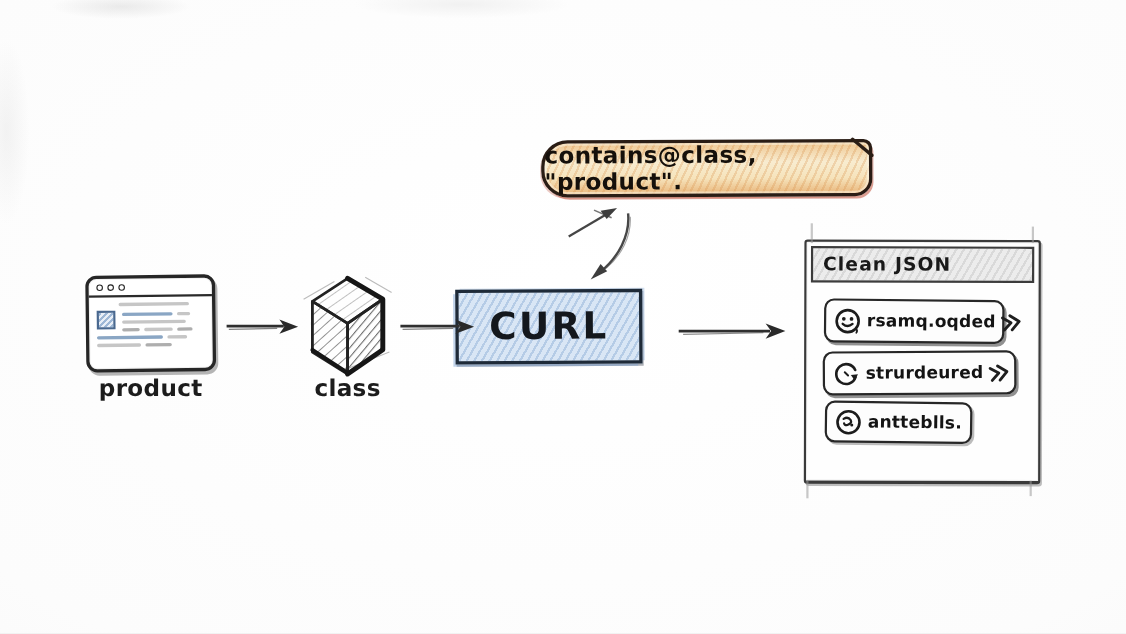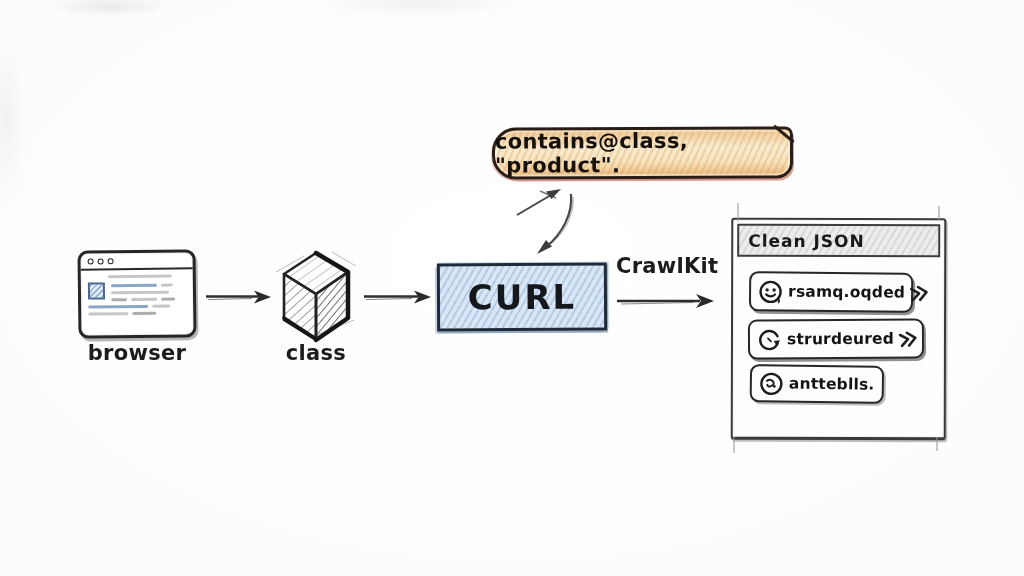--- a/index.html
+++ b/index.html
@@ -54,21 +54,21 @@
   .bw-col{flex:1;display:flex;flex-direction:column;gap:4px;padding-top:2px;}
   .rowflex{display:flex;gap:4px;}
   .bw-rows{display:flex;flex-direction:column;gap:4px;margin-top:4px;}
 
   .node-label{font-size:21px;font-weight:600;color:#1c1c1c;text-align:center;letter-spacing:.3px;}
   .lab-browser{left:78px;top:341px;width:118px;}
   .lab-proxy{left:272px;top:341px;width:88px;}
 
   
   .curl-box{
-    left:437px;top:263px;width:170px;height:68px;box-sizing:border-box;
+    left:414px;top:263px;width:170px;height:68px;box-sizing:border-box;
     border:3px solid #1e2a38;background:
       repeating-linear-gradient(120deg, rgba(108,150,200,.33) 0 2px, transparent 2px 6px),
       #d9e6f5;
     box-shadow:-3px 3px 0 -1px rgba(120,160,210,.45), 3px -2px 0 -1px rgba(120,160,210,.35),
                1px 2px 0 0 rgba(20,30,45,.35);
     display:flex;align-items:center;justify-content:center;transform:rotate(-.3deg);
   }
   .curl-text{font-size:34px;font-weight:800;letter-spacing:2px;color:#14181d;}
   .lab-api{left:437px;top:336px;width:170px;font-size:25px;}
   .lab-crawlkit{left:616px;top:254px;width:100px;font-size:21px;font-weight:700;text-align:center;}
@@ -141,21 +141,21 @@
             <div class="line blue" style="width:60px"></div>
             <div class="line" style="width:18px"></div>
           </div>
         <div class="rowflex">
             <div class="line" style="width:40px"></div>
             <div class="line dark" style="width:24px"></div>
           </div>
       </div>
     </div>
   </div>
-  <div class="abs node-label lab-browser">browser</div>
+  <div class="abs node-label lab-browser">product</div>
 
   <svg class="abs" style="left:274px;top:248px" width="84" height="96" viewBox="0 0 84 96">
     <defs>
       <pattern id="h1" width="7" height="7" patternUnits="userSpaceOnUse" patternTransform="rotate(48)">
         <line x1="0" y1="0" x2="0" y2="7" stroke="#8d8d8d" stroke-width="1.7"></line>
       </pattern>
       <pattern id="h2" width="5.5" height="5.5" patternUnits="userSpaceOnUse" patternTransform="rotate(40)">
         <line x1="0" y1="0" x2="0" y2="5.5" stroke="#6d6d6d" stroke-width="2"></line>
       </pattern>
       <pattern id="h3" width="8" height="8" patternUnits="userSpaceOnUse" patternTransform="rotate(55)">
@@ -172,21 +172,20 @@
     <polygon points="42,46 42,92 74,70 74,24" fill="url(#h2)" stroke="#222" stroke-width="2.6" stroke-linejoin="round"></polygon>
 
     <path d="M42,5 L74,24 L74,70 L42,92" fill="none" stroke="#161616" stroke-width="4.5" stroke-linejoin="round" stroke-linecap="round"></path>
     <path d="M10,70 L42,91" fill="none" stroke="#161616" stroke-width="3.6" stroke-linecap="round"></path>
   </svg>
   <div class="abs node-label lab-proxy">class</div>
 
   <div class="abs curl-box">
     <span class="curl-text">CURL</span>
   </div>
-  <div class="abs node-label lab-crawlkit">CrawlKit</div>
 
   <svg class="abs svg-overlay">
 
     <line x1="206" y1="296.5" x2="258" y2="296.5" stroke="#2f2f2f" stroke-width="2.4"></line>
     <line x1="208" y1="299.5" x2="252" y2="298.5" stroke="#2f2f2f" stroke-width="1.1" opacity=".6"></line>
     <polygon points="271,297 254,290.5 258.5,297 254,303.5" fill="#2a2a2a"></polygon>
 
     <line x1="364" y1="296.5" x2="418" y2="296.5" stroke="#2f2f2f" stroke-width="2.4"></line>
     <line x1="366" y1="299.5" x2="412" y2="298.5" stroke="#2f2f2f" stroke-width="1.1" opacity=".6"></line>
     <polygon points="431,297 414,290.5 418.5,297 414,303.5" fill="#2a2a2a"></polygon>

